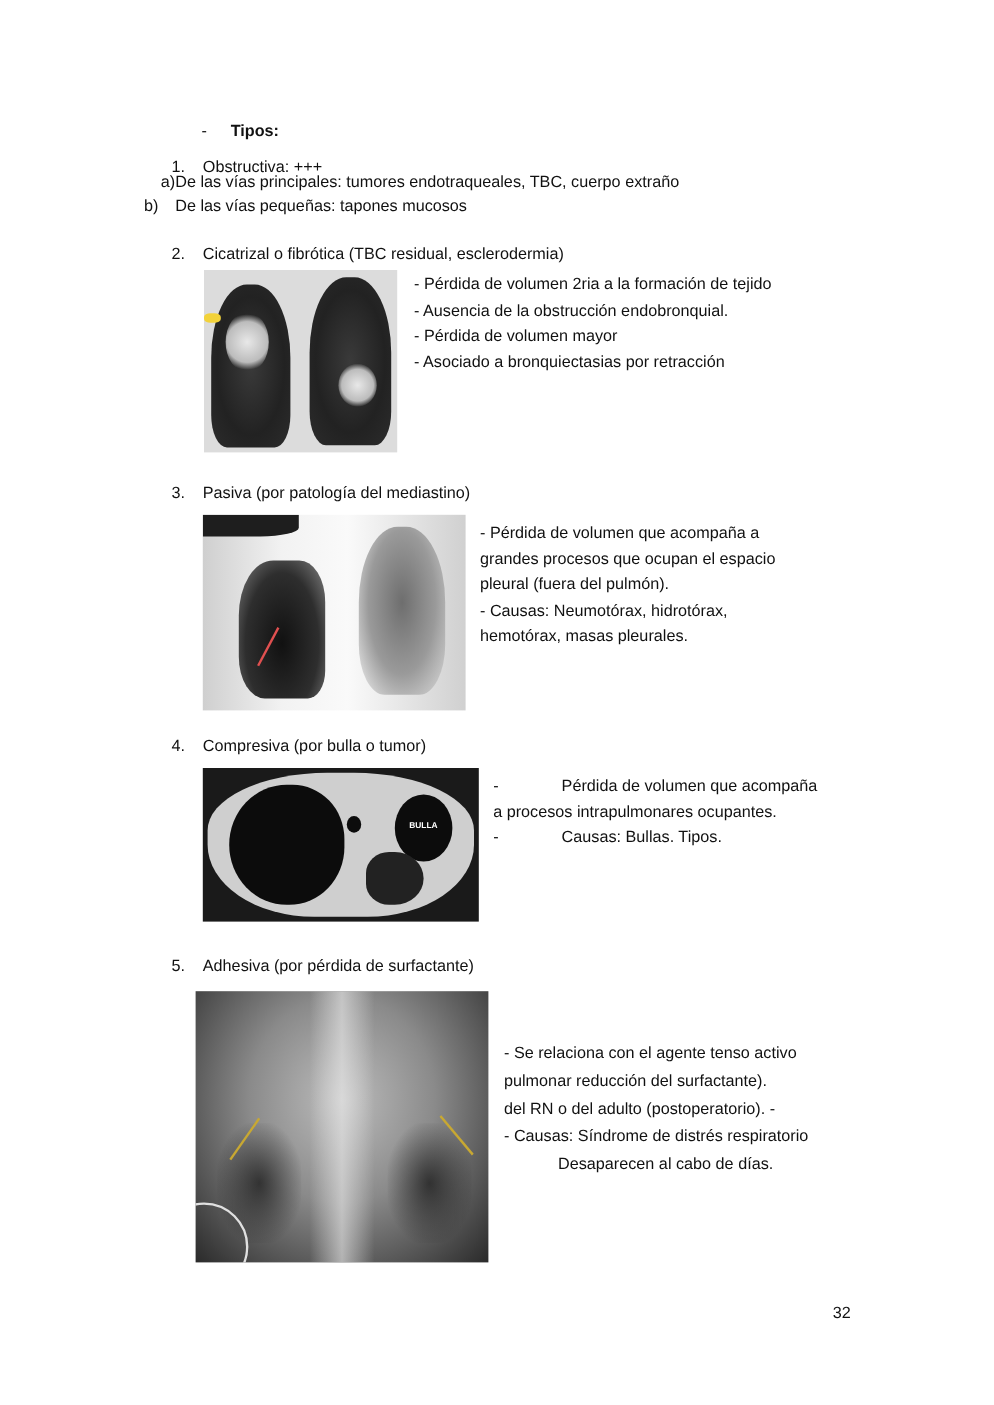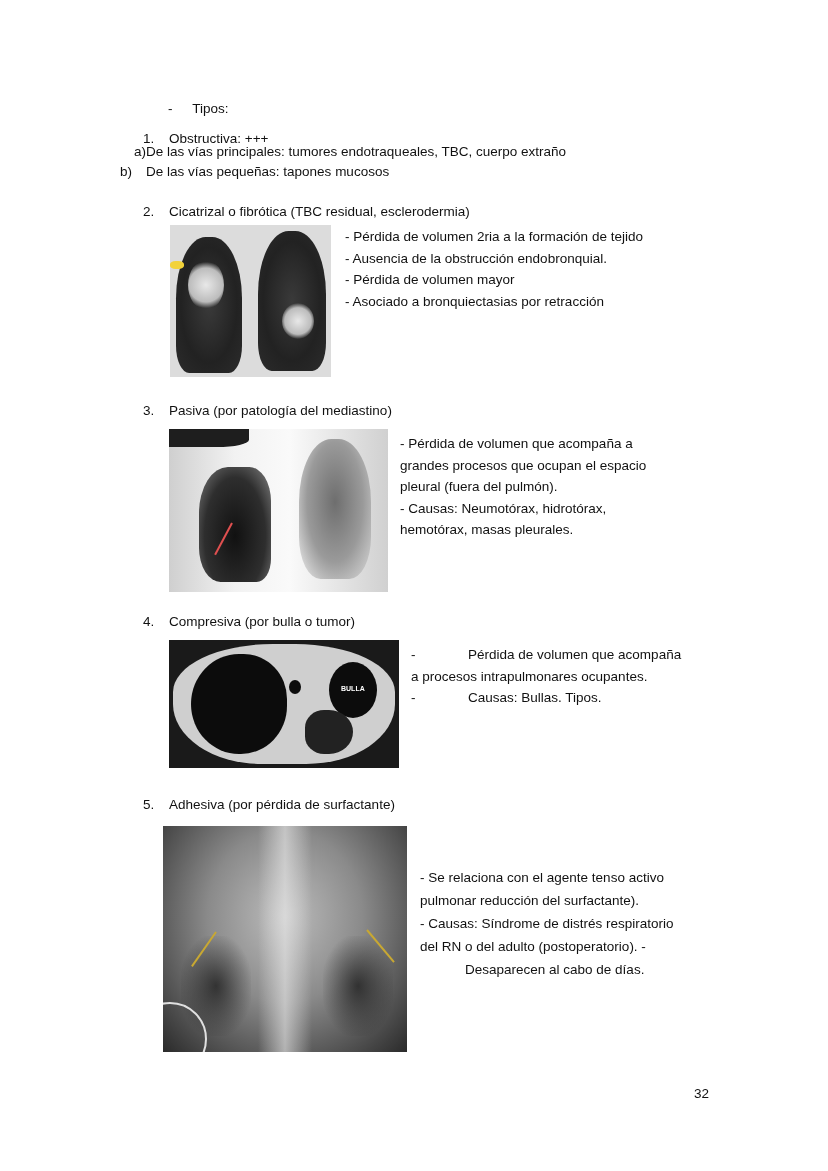--- a/index.html
+++ b/index.html
@@ -1,19 +1,19 @@
 <!DOCTYPE html>
 <html><head>
 <meta charset="utf-8">
 <style>
   html, body { margin: 0; padding: 0; background: #ffffff; }
   body { width: 828px; height: 1171px; position: relative; overflow: hidden;
          font-family: "Liberation Sans", "DejaVu Sans", sans-serif; color: #111; font-size: 13.5px; }
   .abs { position: absolute; white-space: nowrap; line-height: 20px; }
-  .bold { font-weight: normal; }
+  .bold { font-weight: bold; }
   .num { display: inline-block; width: 26px; }
   .img { position: absolute; overflow: hidden; }
   .ct-coronal { background: #dcdcdc; }
   .lung { position: absolute; background: radial-gradient(ellipse at 50% 50%, #3a3a3a 0%, #222 60%, #2c2c2c 100%); border-radius: 45% 45% 20% 20%; }
   .nodule { position: absolute; background: radial-gradient(circle, #e8e8e8 0%, #bcbcbc 55%, rgba(180,180,180,0) 75%); border-radius: 50%; }
   .xray1 { background: linear-gradient(90deg, #cfcfcf 0%, #f2f2f2 30%, #fafafa 55%, #d0d0d0 100%); }
   .xray2 { background: radial-gradient(ellipse at 50% 40%, #bdbdbd 0%, #8a8a8a 45%, #2a2a2a 100%); }
   .ct-axial { background: #1a1a1a; }
 </style>
 </head>
@@ -92,18 +92,18 @@
   <div style="position:absolute; left:95px; top:0; width:54px; height:226px; background:linear-gradient(90deg, rgba(230,230,230,0) 0%, rgba(235,235,235,0.6) 50%, rgba(230,230,230,0) 100%);"></div>
   <div style="position:absolute; left:18px; top:110px; width:70px; height:100px; background:radial-gradient(ellipse, rgba(20,20,20,0.7) 0%, rgba(40,40,40,0) 75%);"></div>
   <div style="position:absolute; left:160px; top:110px; width:70px; height:100px; background:radial-gradient(ellipse, rgba(20,20,20,0.7) 0%, rgba(40,40,40,0) 75%);"></div>
   <div style="position:absolute; left:52px; top:106px; width:2px; height:42px; background:#c8a832; transform:rotate(35deg); transform-origin:top;"></div>
   <div style="position:absolute; left:203px; top:104px; width:2px; height:42px; background:#c8a832; transform:rotate(-40deg); transform-origin:top;"></div>
   <div style="position:absolute; left:-30px; top:176px; width:70px; height:70px; border:2px solid #e0e0e0; border-radius:50%;"></div>
 </div>
 <div class="abs" style="left:420px; top:866px; line-height:23px;">
   <div>- Se relaciona con el agente tenso activo</div>
   <div>pulmonar reducción del surfactante).</div>
+  <div>del RN o del adulto (postoperatorio). -</div>
   <div>- Causas: Síndrome de distrés respiratorio</div>
-  <div>del RN o del adulto (postoperatorio). -</div>
   <div style="white-space:pre;">            Desaparecen al cabo de días.</div>
 </div>
 
 <div class="abs" style="left:694px; top:1084px;">32</div>
 
 </body></html>

